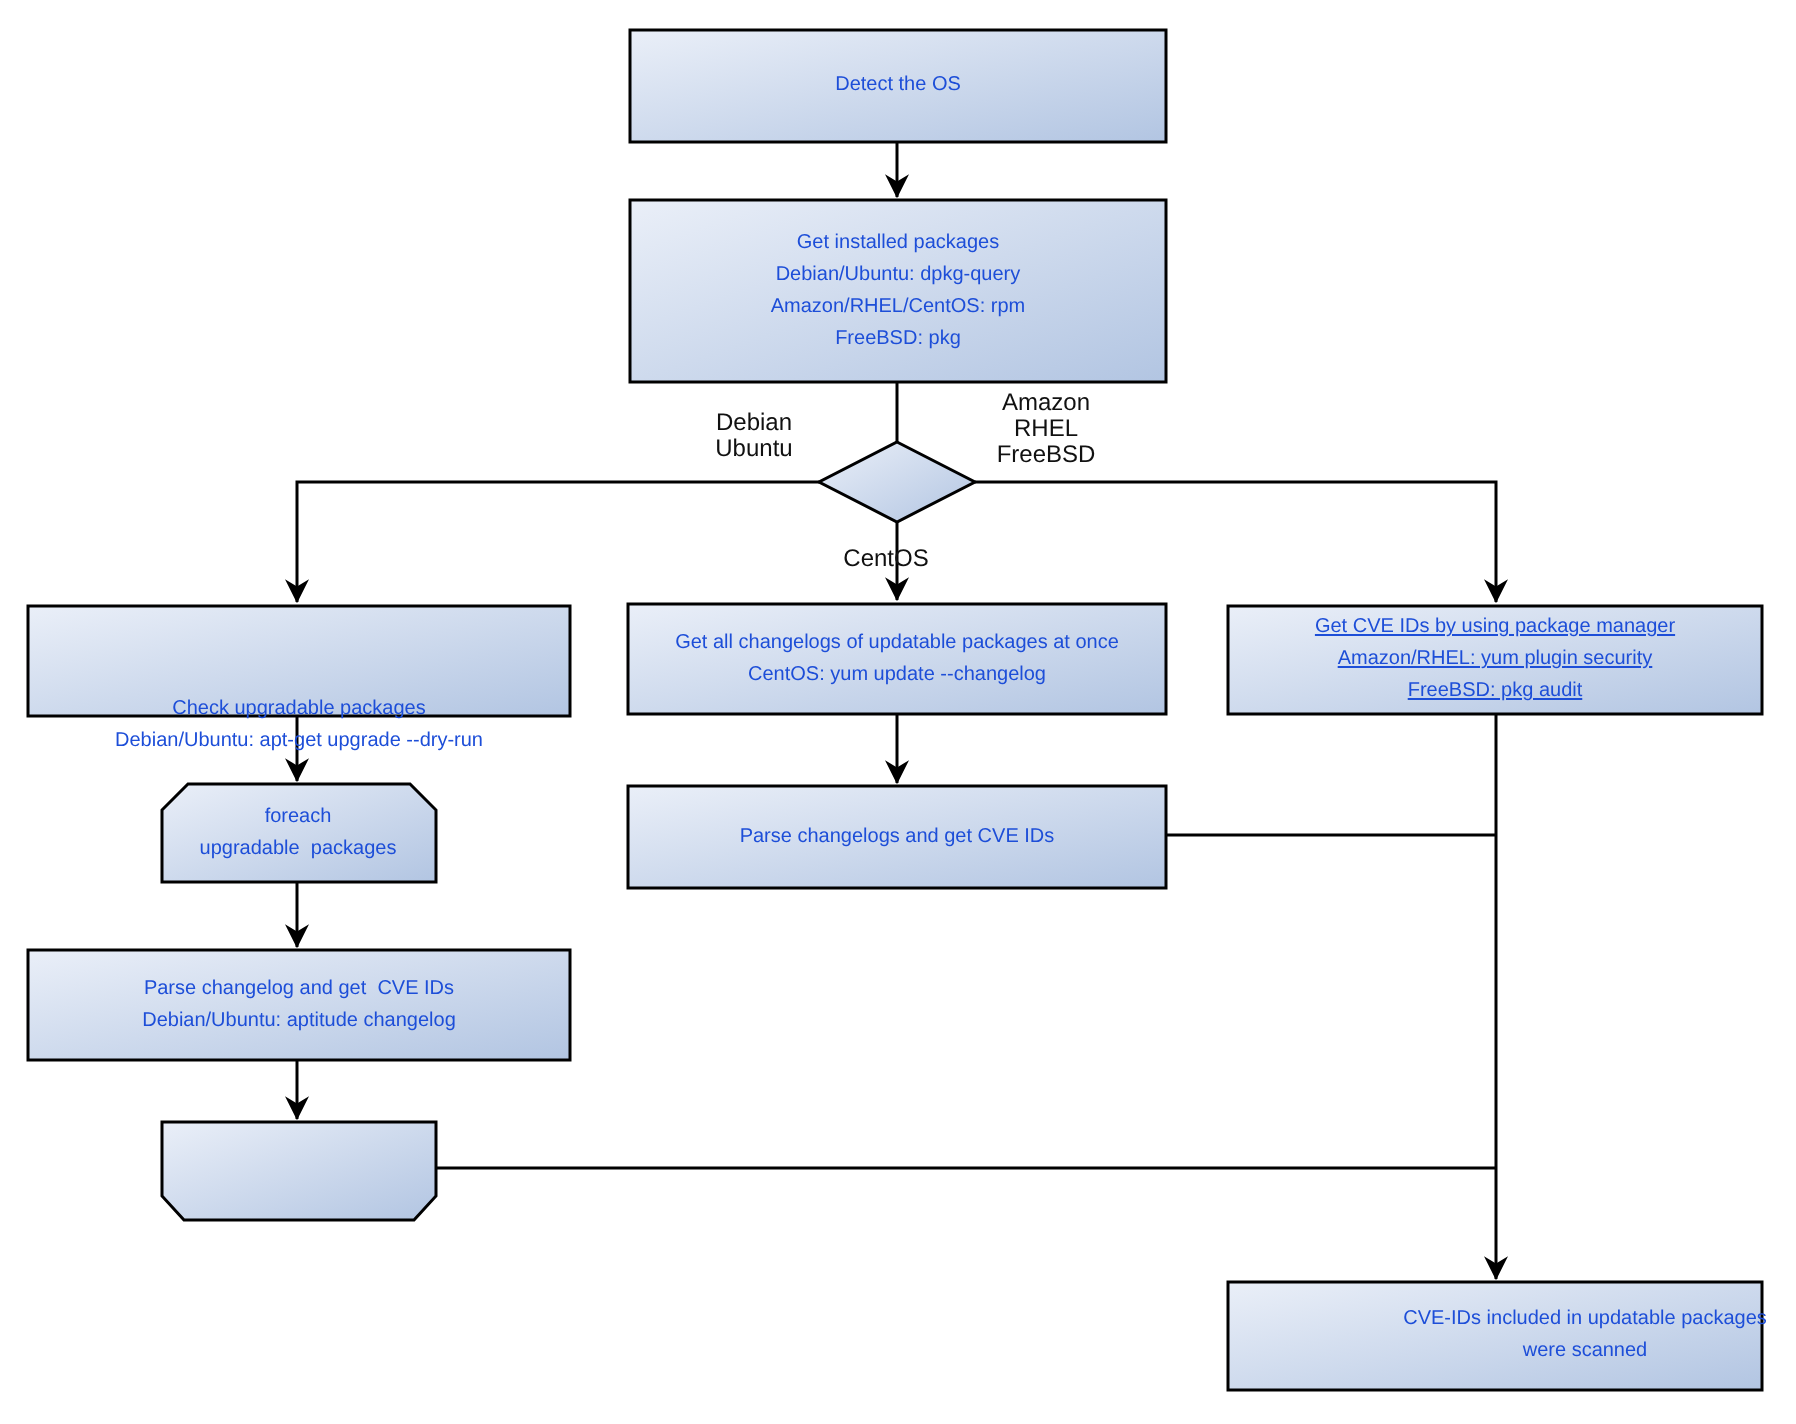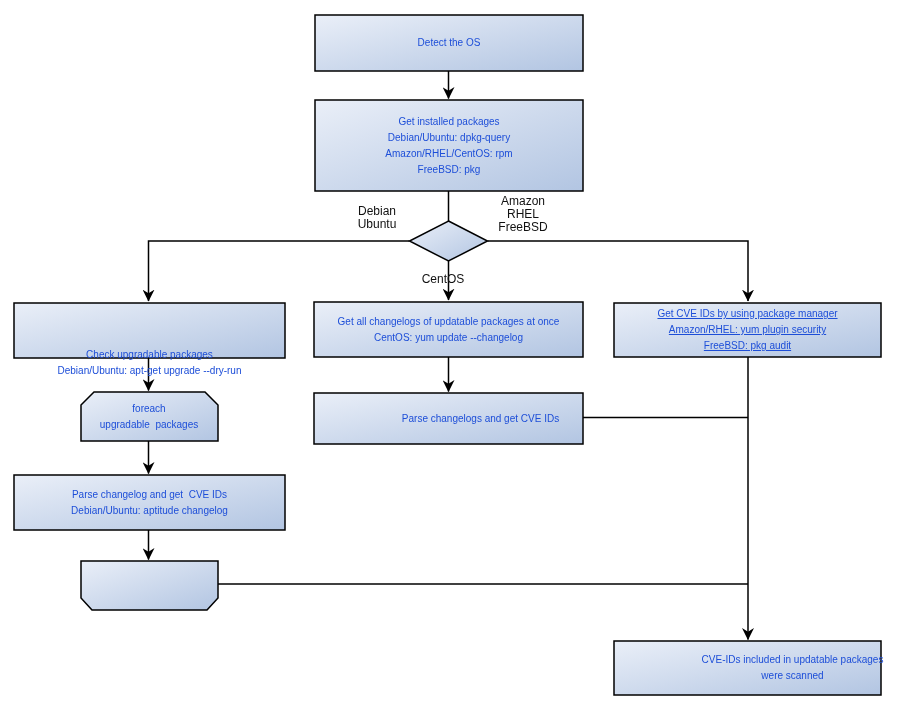--- a/index.html
+++ b/index.html
@@ -86,21 +86,21 @@
 Amazon/RHEL/CentOS: rpm
 FreeBSD: pkg</div>
   <div class="node-text" style="left:14px;  top:303px; width:271px; height:55px;margin-top:32px;">Check upgradable packages
 Debian/Ubuntu: apt-get upgrade --dry-run</div>
   <div class="node-text" style="left:80px;  top:392px; width:138px; height:49px;border-radius:24px;">foreach
 upgradable  packages</div>
   <div class="node-text" style="left:14px;  top:475px; width:271px; height:55px;border-radius:24px;">Parse changelog and get  CVE IDs
 Debian/Ubuntu: aptitude changelog</div>
   <div class="node-text" style="left:298px; top:302px; width:301px; height:55px;">Get all changelogs of updatable packages at once
 CentOS: yum update --changelog</div>
-  <div class="node-text" style="left:314px; top:393px; width:269px; height:51px;padding-left:32px;">Parse changelogs and get CVE IDs</div>
+  <div class="node-text" style="left:314px; top:393px; width:269px; height:51px;">Parse changelogs and get CVE IDs</div>
   <div class="node-text" style="left:614px; top:303px; width:267px; height:54px;text-decoration:underline;">Get CVE IDs by using package manager
 Amazon/RHEL: yum plugin security
 FreeBSD: pkg audit</div>
   <div class="node-text" style="left:614px; top:641px; width:267px; height:54px;padding-left:45px;">CVE-IDs included in updatable packages
 were scanned</div>
 
   <div class="edge-label" style="left:347px; top:205px; width:60px;">Debian
 Ubuntu</div>
   <div class="edge-label" style="left:493px; top:195px; width:60px;">Amazon
 RHEL

